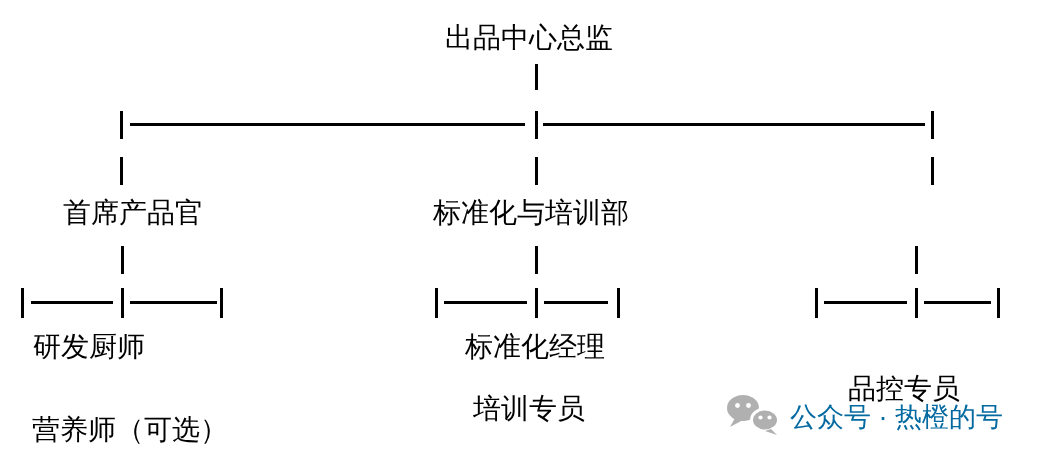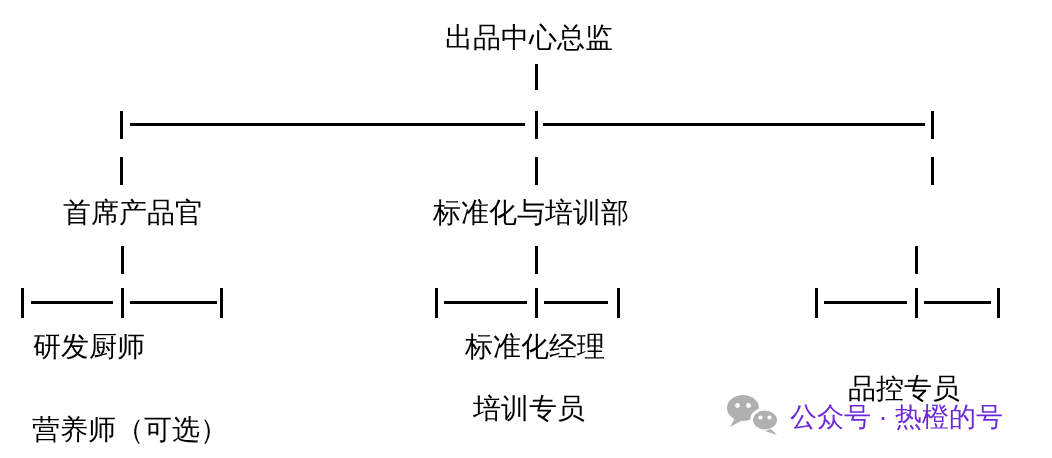--- a/index.html
+++ b/index.html
@@ -30,21 +30,21 @@
     position: absolute;
     height: 3px;
     background: #000000;
   }
   .wm-text {
     position: absolute;
     left: 790px;
     top: 401px;
     font-size: 27px;
     line-height: 32px;
-    color: #6d28d9;
+    color: #0369a1;
     white-space: nowrap;
   }
   .wm-icon { position: absolute; left: 726px; top: 394px; }
 </style>
 </head>
 <body>
 
 <div class="canvas">
 
   <div class="t" style="left:445px; top:21px;">出品中心总监</div>

